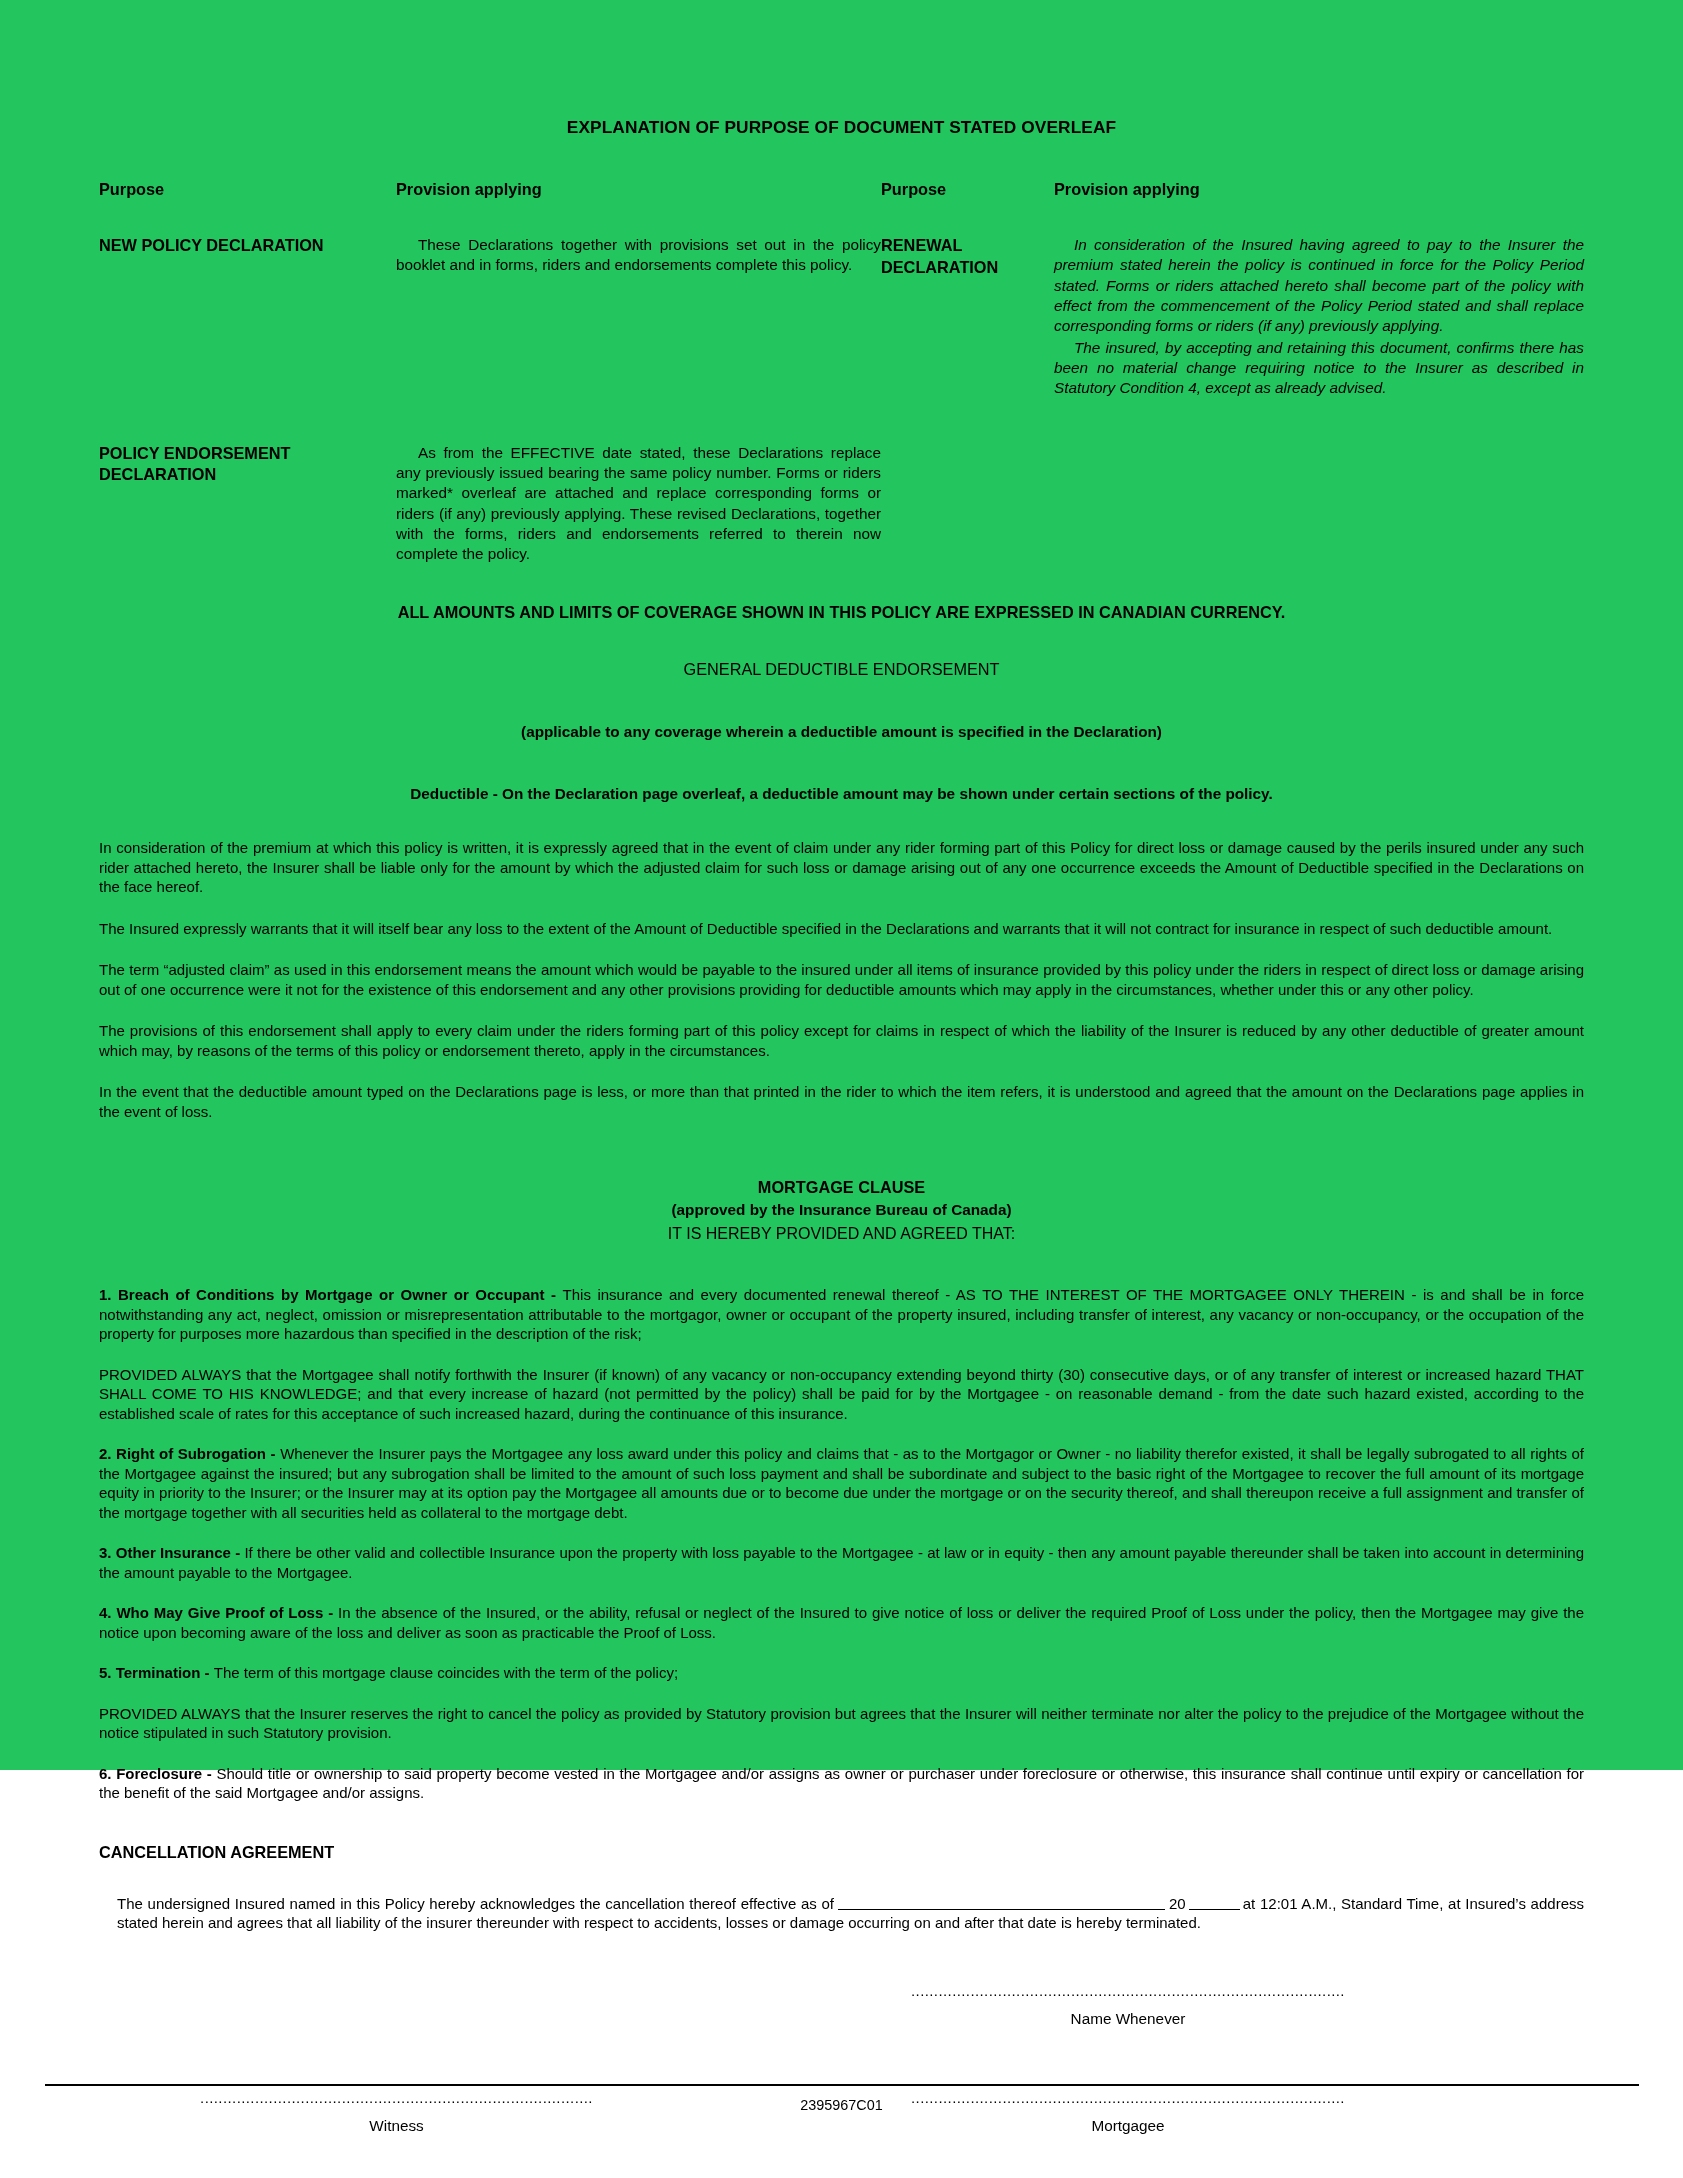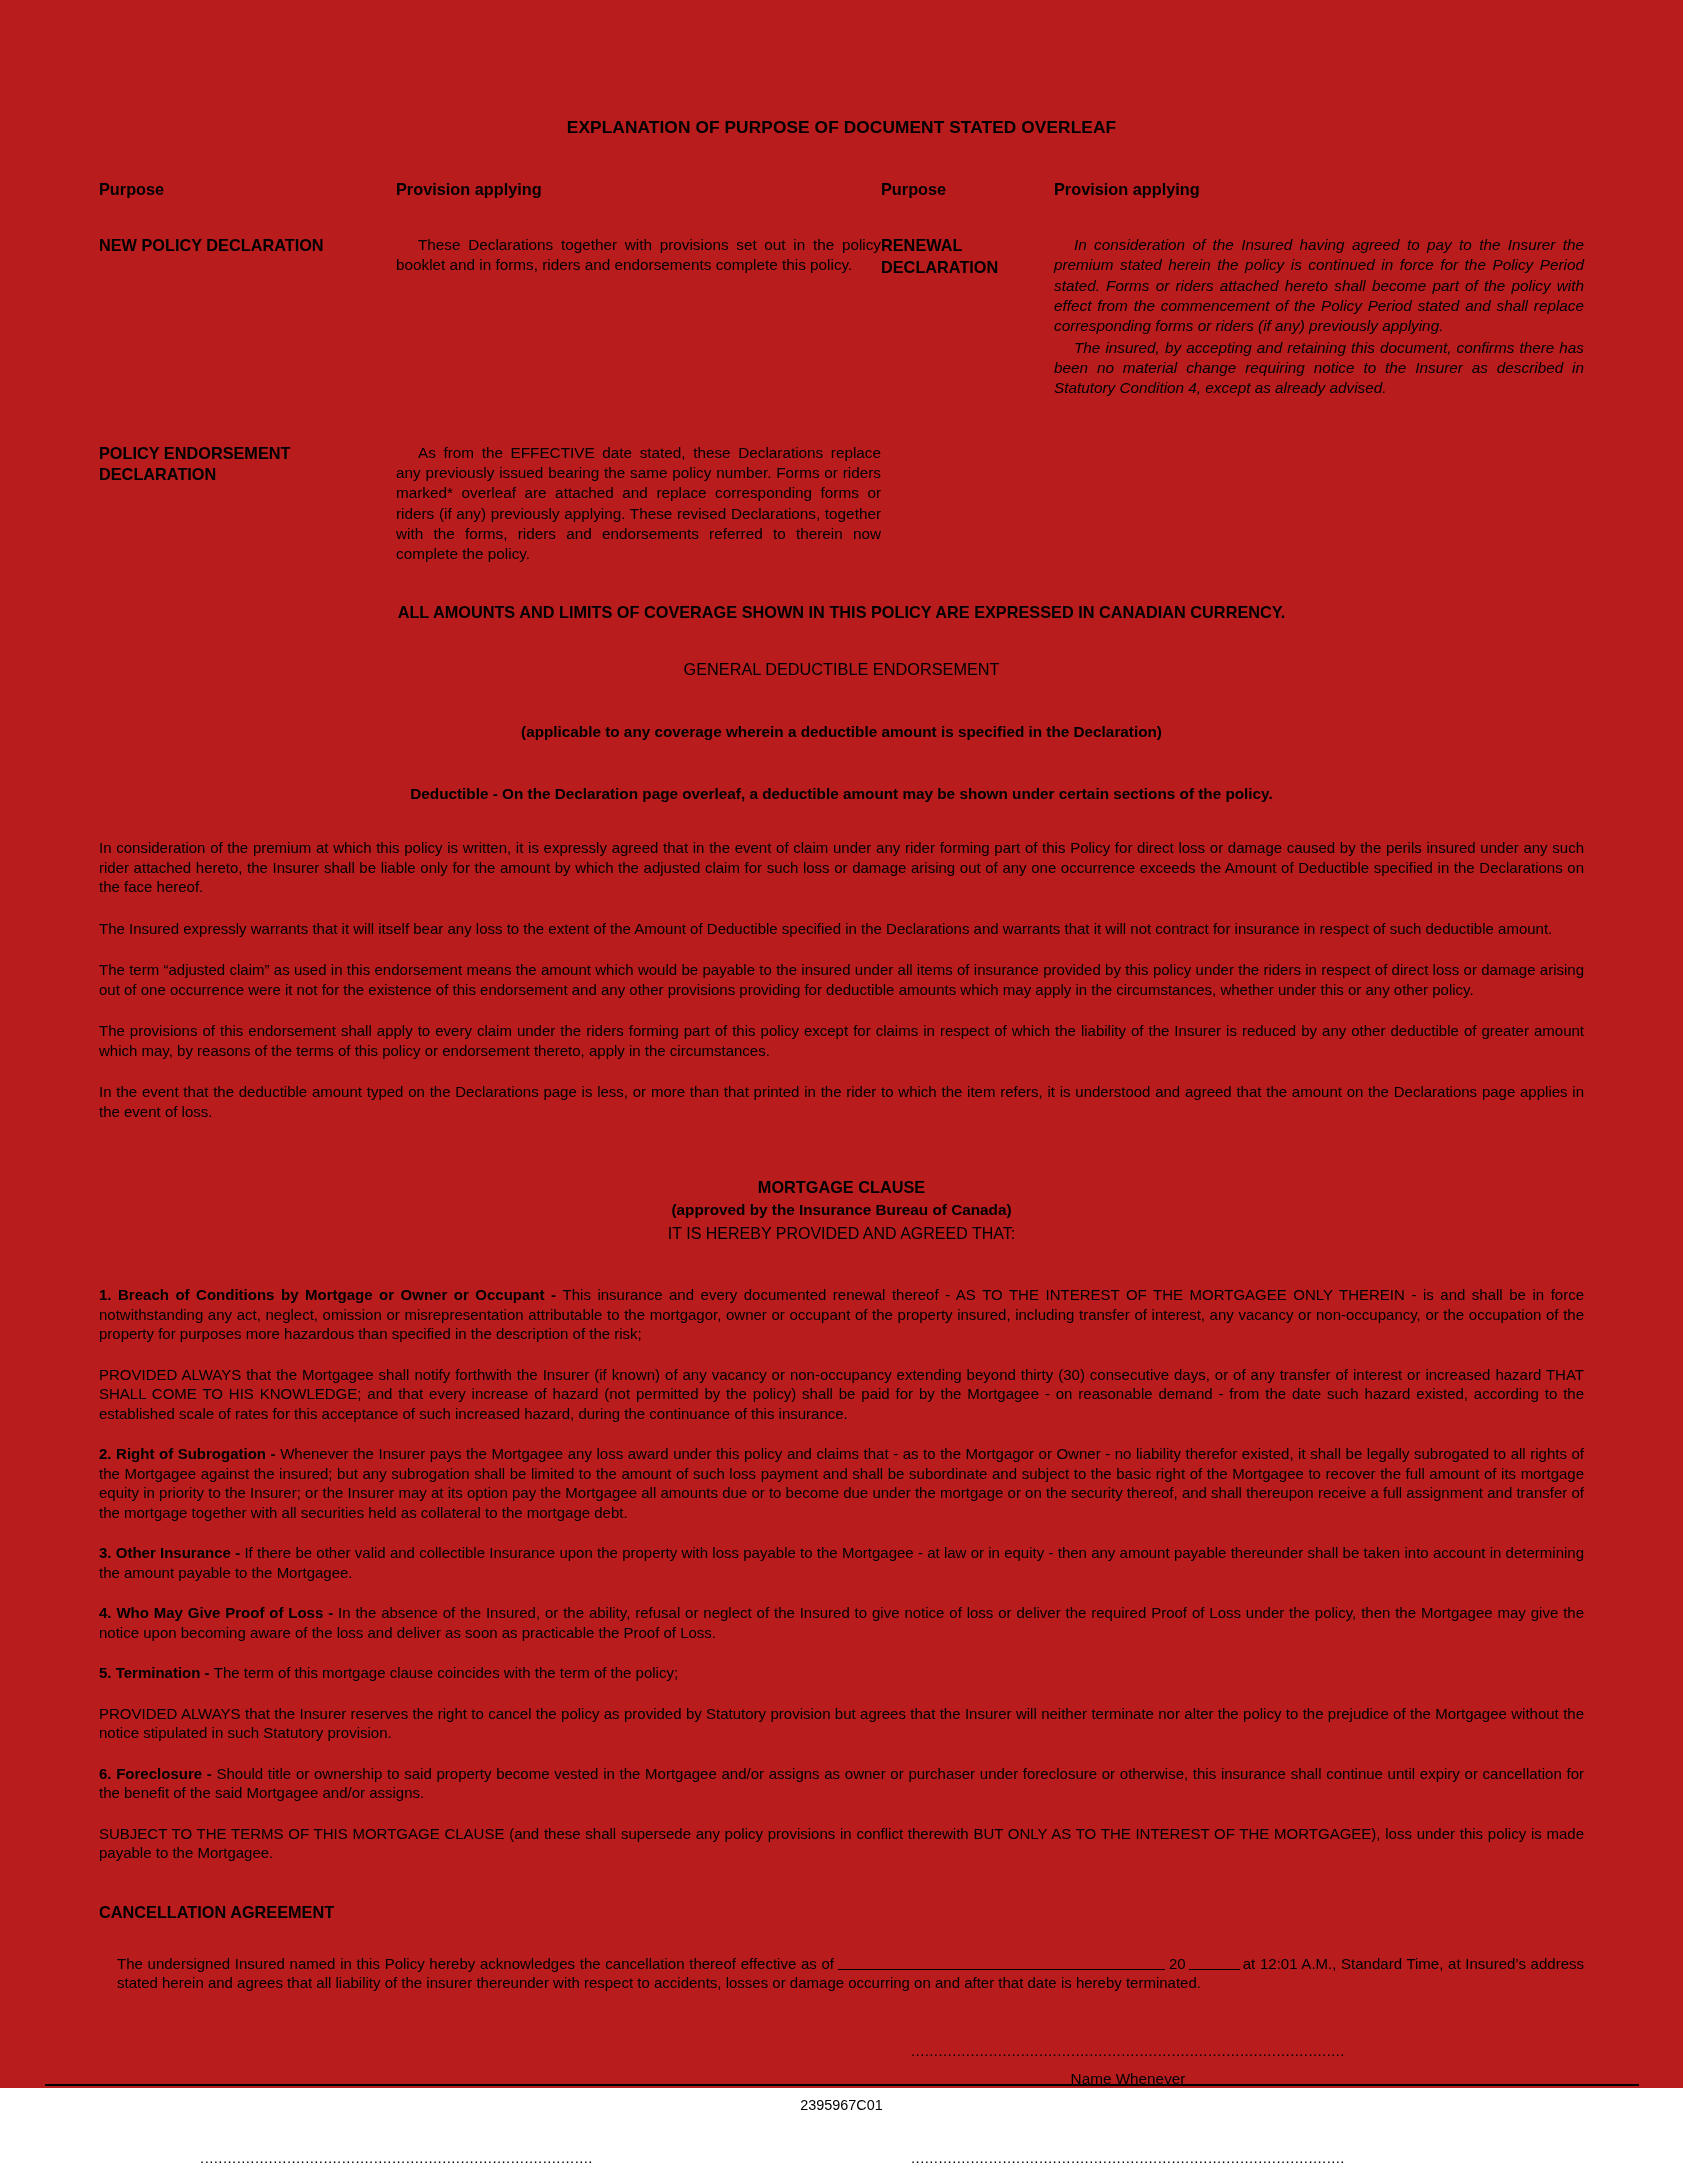--- a/index.html
+++ b/index.html
@@ -10,24 +10,24 @@
   body {
     width: 1683px;
     height: 2178px;
     font-family: "Liberation Sans", sans-serif;
     color: #000000;
     -webkit-font-smoothing: antialiased;
   }
   .page {
     position: relative;
     width: 1683px;
-    height: 2088px;
+    height: 1770px;
     box-sizing: border-box;
     padding: 0;
-    background: #b91c1c;
+    background: #22c55e;
   }
   .inner {
     position: absolute;
     left: 99px;
     top: 117px;
     width: 1485px;
   }
 
   .doc-title {
     font-size: 17.3px;
@@ -280,21 +280,20 @@
       <p class="clause"><span class="num">3. Other Insurance - </span><span>If there be other valid and collectible Insurance upon the property with loss payable to the Mortgagee - at law or in equity - then any amount payable thereunder shall be taken into account in determining the amount payable to the Mortgagee.</span></p>
 
       <p class="clause"><span class="num">4. Who May Give Proof of Loss - </span><span>In the absence of the Insured, or the ability, refusal or neglect of the Insured to give notice of loss or deliver the required Proof of Loss under the policy, then the Mortgagee may give the notice upon becoming aware of the loss and deliver as soon as practicable the Proof of Loss.</span></p>
 
       <p class="clause"><span class="num">5. Termination - </span><span>The term of this mortgage clause coincides with the term of the policy;</span></p>
 
       <p class="clause"><span class="num"></span><span>PROVIDED ALWAYS that the Insurer reserves the right to cancel the policy as provided by Statutory provision but agrees that the Insurer will neither terminate nor alter the policy to the prejudice of the Mortgagee without the notice stipulated in such Statutory provision.</span></p>
 
       <p class="clause"><span class="num">6. Foreclosure - </span><span>Should title or ownership to said property become vested in the Mortgagee and/or assigns as owner or purchaser under foreclosure or otherwise, this insurance shall continue until expiry or cancellation for the benefit of the said Mortgagee and/or assigns.</span></p>
 
-      <p class="clause"><span class="num"></span><span>SUBJECT TO THE TERMS OF THIS MORTGAGE CLAUSE (and these shall supersede any policy provisions in conflict therewith BUT ONLY AS TO THE INTEREST OF THE MORTGAGEE), loss under this policy is made payable to the Mortgagee.</span></p>
     </div>
 
     <div class="ca-title">CANCELLATION AGREEMENT</div>
 
     <div class="ca-body"><span>The undersigned Insured named in this Policy hereby acknowledges the cancellation thereof effective as of</span><span class="blank-long"></span><span>20</span><span class="blank-short"></span><span>at 12:01 A.M.,</span>
       <span>Standard Time, at Insured’s address stated herein and agrees that all liability of the insurer thereunder with respect to accidents, losses or damage occurring on and after that date is hereby terminated.</span></div>
 
     <div class="sig-area">
       <div class="sig-block sig-name-insured">
         <div class="dots">...............................................................................................</div>

